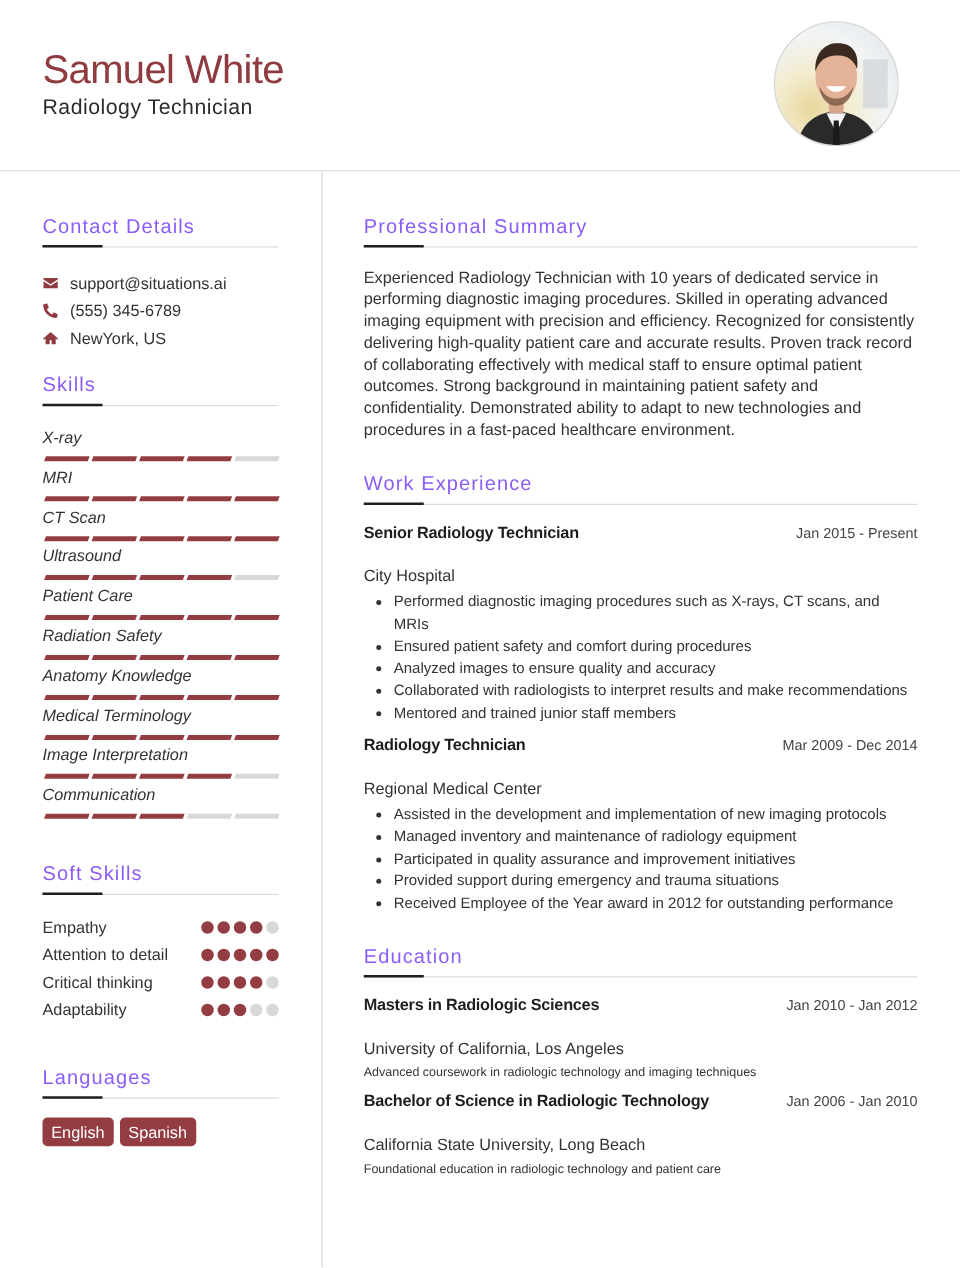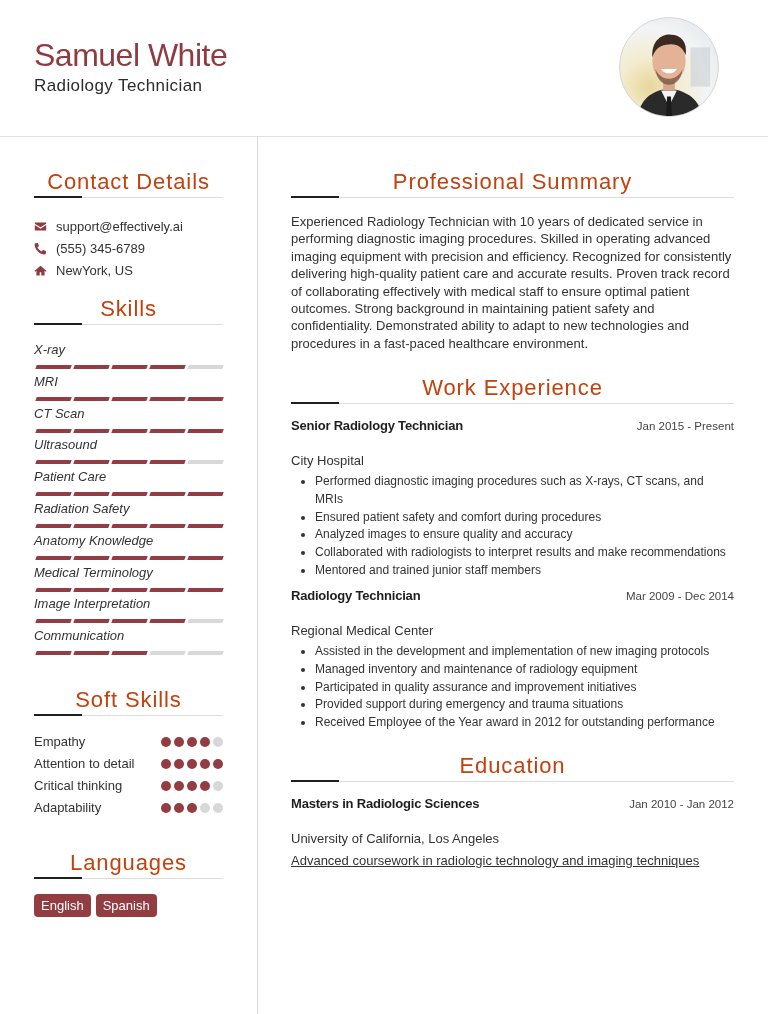--- a/index.html
+++ b/index.html
@@ -11,21 +11,21 @@
     .role { position: absolute; left: 34px; top: 76px; font-size: 17px; color: #2b2b2b; letter-spacing: 0.4px; }
     .photo { position: absolute; left: 619px; top: 17px; width: 100px; height: 100px; border-radius: 50%; border: 1px solid #d6d6d6; overflow: hidden;
       background: radial-gradient(circle at 30% 70%, #e8d79a 0%, #f3ecd0 30%, #f2f4f5 60%, #dfe4e8 100%); }
     .photo svg { width: 100%; height: 100%; display: block; }
 
     .divider-v { position: absolute; left: 257px; top: 137px; width: 1px; height: 877px; background: #dcdcdc; }
 
     .sidebar { position: absolute; left: 34px; top: 137px; width: 189px; }
     .main { position: absolute; left: 291px; top: 137px; width: 443px; }
 
-    .section-title { font-size: 22px; color: #c2410c; letter-spacing: 0.9px; font-weight: normal; height: 24px; line-height: 24px; text-align: center; }
+    .section-title { font-size: 16px; color: #8b5cf6; letter-spacing: 0.9px; font-weight: normal; height: 24px; line-height: 24px; }
     .section-rule { position: relative; height: 2px; margin-top: 2px; }
     .section-rule .base { position: absolute; left: 0; right: 0; top: 1px; height: 1px; background: #dddddd; }
     .section-rule .accent { position: absolute; left: 0; top: 0; width: 48px; height: 2px; background: #1f1f1f; }
 
     .contact-list { margin-top: 17px; list-style: none; }
     .contact-item { display: flex; align-items: center; height: 22px; font-size: 13px; color: #333; }
     .contact-icon { width: 13px; height: 13px; margin-right: 9px; display: inline-flex; align-items: center; justify-content: center; }
     .contact-icon svg { width: 13px; height: 13px; fill: #8f3b40; }
 
     .skills { margin-top: 17px; }
@@ -50,21 +50,21 @@
     .job { margin-top: 14px; }
     .job-head { display: flex; justify-content: space-between; align-items: baseline; }
     .job-title { font-size: 13px; color: #1e1e1e; font-weight: bold; letter-spacing: -0.2px; }
     .job-date { font-size: 11.5px; color: #444; }
     .job-org { font-size: 13px; color: #333; margin-top: 20px; }
     .bullets { margin-top: 5px; padding-left: 24px; font-size: 12px; line-height: 17.4px; color: #333; }
     .bullets li { margin-bottom: 0.5px; }
 
     .edu { margin-top: 14px; }
     .edu + .edu { margin-top: 9px; }
-    .edu-desc { font-size: 13px; color: #333; margin-top: 7px; text-decoration: underline; }
+    .edu-desc { font-size: 10px; color: #333; margin-top: 7px; }
   </style>
 </head>
 <body>
 
 <div class="header">
   <h1 class="name">Samuel White</h1>
   <div class="role">Radiology Technician</div>
   <div class="photo">
     <svg viewBox="0 0 100 100">
       <rect x="72" y="30" width="20" height="40" fill="#c9ced3" opacity="0.6"></rect>
@@ -91,21 +91,21 @@
         <div class="accent"></div>
       </div>
     <ul class="contact-list">
       <li class="contact-item">
         <span class="contact-icon">
           <svg viewBox="0 0 16 16">
               <path d="M1 3h14v1.5L8 9 1 4.5z"></path>
               <path d="M1 6.2L8 10.7 15 6.2V13H1z"></path>
             </svg>
         </span>
-        <span>support@effectively.ai</span>
+        <span>support@situations.ai</span>
       </li>
       <li class="contact-item">
         <span class="contact-icon">
           <svg viewBox="0 0 16 16">
               <path d="M14.5 11.2l-3-1.3c-.3-.1-.6 0-.8.2l-1.3 1.6C7.3 10.7 5.3 8.7 4.3 6.6l1.6-1.3c.2-.2.3-.5.2-.8L4.8 1.5C4.6 1.2 4.3 1 4 1.1L1.2 1.7C.9 1.8.7 2 .7 2.4.7 9.3 6.7 15.3 13.6 15.3c.3 0 .6-.2.7-.5l.6-2.8c.1-.3-.1-.7-.4-.8z"></path>
             </svg>
         </span>
         <span>(555) 345-6789</span>
       </li>
       <li class="contact-item">
@@ -348,15 +348,23 @@
       </div>
     <div id="edu">
         <div class="edu">
           <div class="job-head">
             <span class="job-title">Masters in Radiologic Sciences</span>
             <span class="job-date">Jan 2010 - Jan 2012</span>
           </div>
           <div class="job-org">University of California, Los Angeles</div>
           <div class="edu-desc">Advanced coursework in radiologic technology and imaging techniques</div>
         </div>
+        <div class="edu">
+          <div class="job-head">
+            <span class="job-title">Bachelor of Science in Radiologic Technology</span>
+            <span class="job-date">Jan 2006 - Jan 2010</span>
+          </div>
+          <div class="job-org">California State University, Long Beach</div>
+          <div class="edu-desc">Foundational education in radiologic technology and patient care</div>
+        </div>
       </div>
   </section>
 </div>
 
 </body></html>

